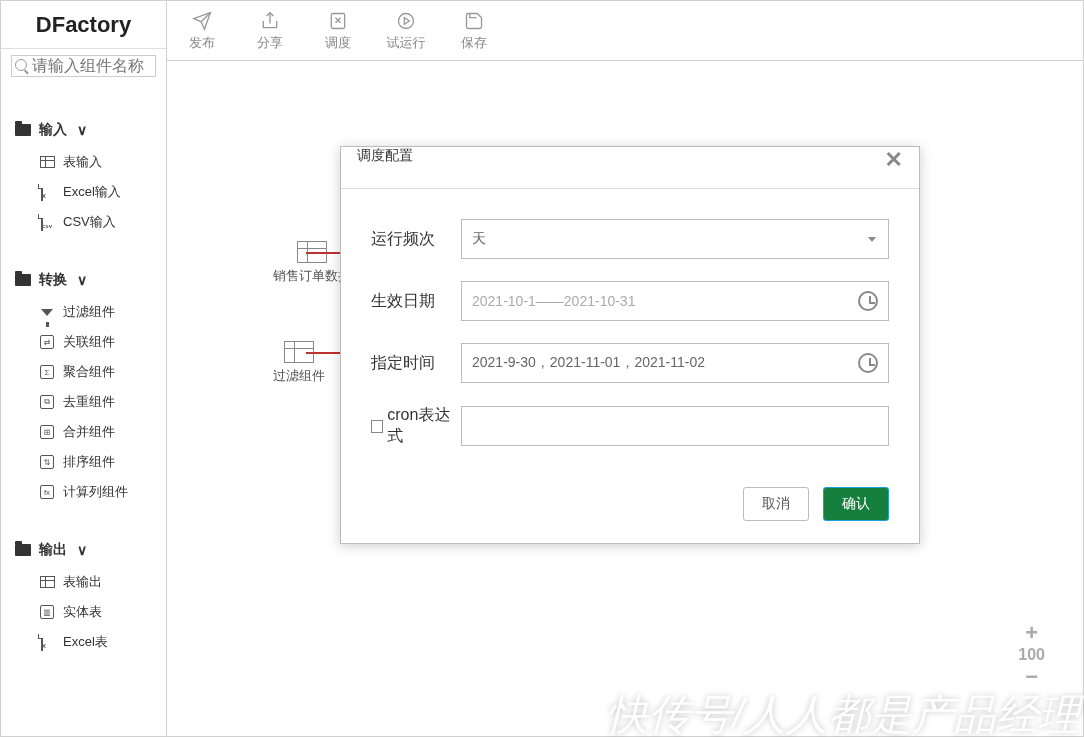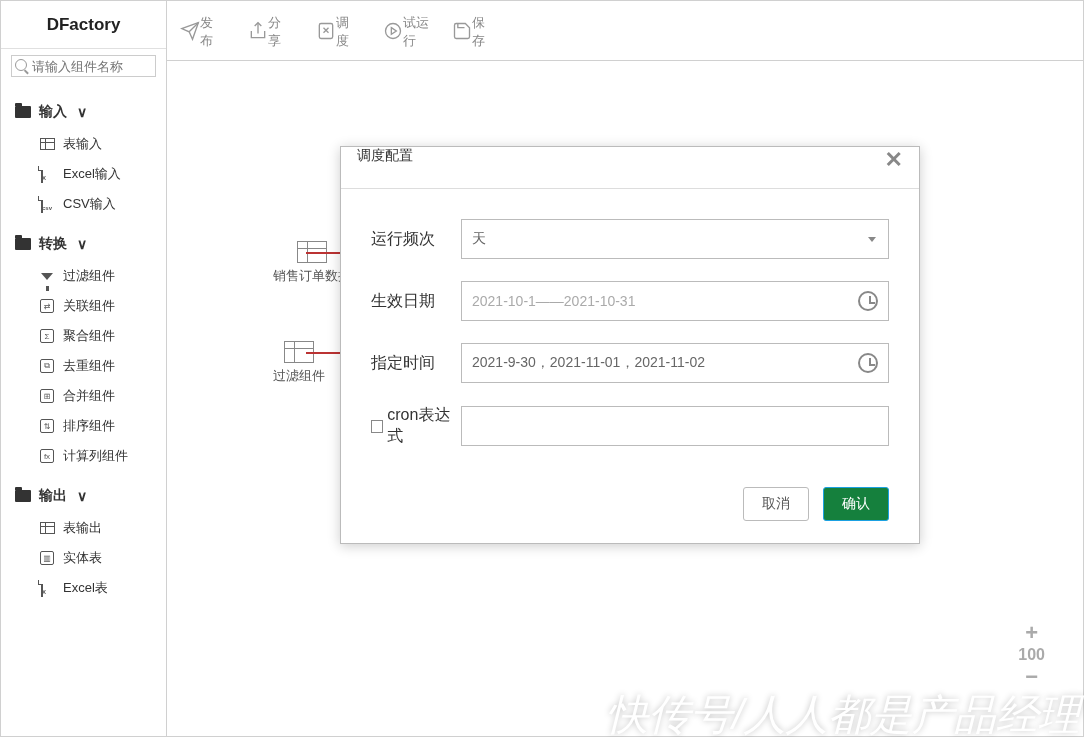--- a/index.html
+++ b/index.html
@@ -26,32 +26,32 @@
   background: #fff;
   display: flex;
   flex-direction: column;
 }
 .brand {
   height: 48px;
   display: flex;
   align-items: center;
   justify-content: center;
   font-weight: bold;
-  font-size: 17px;
+  font-size: 22px;
   color: #222;
   border-bottom: 1px solid #e0e0e0;
 }
 .search-wrap {
   padding: 6px 10px 10px 10px;
 }
 .search-input {
   width: 100%;
   height: 22px;
   border: 1px solid #ccc;
-  font-size: 13px;
+  font-size: 16px;
   padding-left: 20px;
   color: #999;
   background: #fff;
 }
 .search-wrap { position: relative; }
 .search-icon {
   position: absolute;
   left: 14px; top: 10px;
   width: 12px; height: 12px;
   border: 1.5px solid #999;
@@ -66,21 +66,21 @@
   bottom: -2px; right: -3px;
 }
 .group-header {
   display: flex;
   align-items: center;
   padding: 8px 14px;
   font-size: 14px;
   font-weight: bold;
   color: #333;
   cursor: pointer;
-  margin-top: 8px;
+  margin-top: 26px;
 }
 .group-header .folder-icon { margin-right: 8px; }
 .folder-icon {
   width: 16px; height: 12px;
   background: #333;
   border-radius: 1px;
   position: relative;
 }
 .folder-icon::before {
   content: "";
@@ -179,21 +179,21 @@
 .toolbar {
   height: 60px;
   border-bottom: 1px solid #d0d0d0;
   display: flex;
   align-items: center;
   padding-left: 12px;
   gap: 22px;
 }
 .tool-btn {
   display: flex;
-  flex-direction: row;
+  flex-direction: column;
   align-items: center;
   color: #888;
   cursor: pointer;
   width: 46px;
 }
 .tool-btn .t-ico {
   width: 22px; height: 22px;
   display: flex;
   align-items: center;
   justify-content: center;

